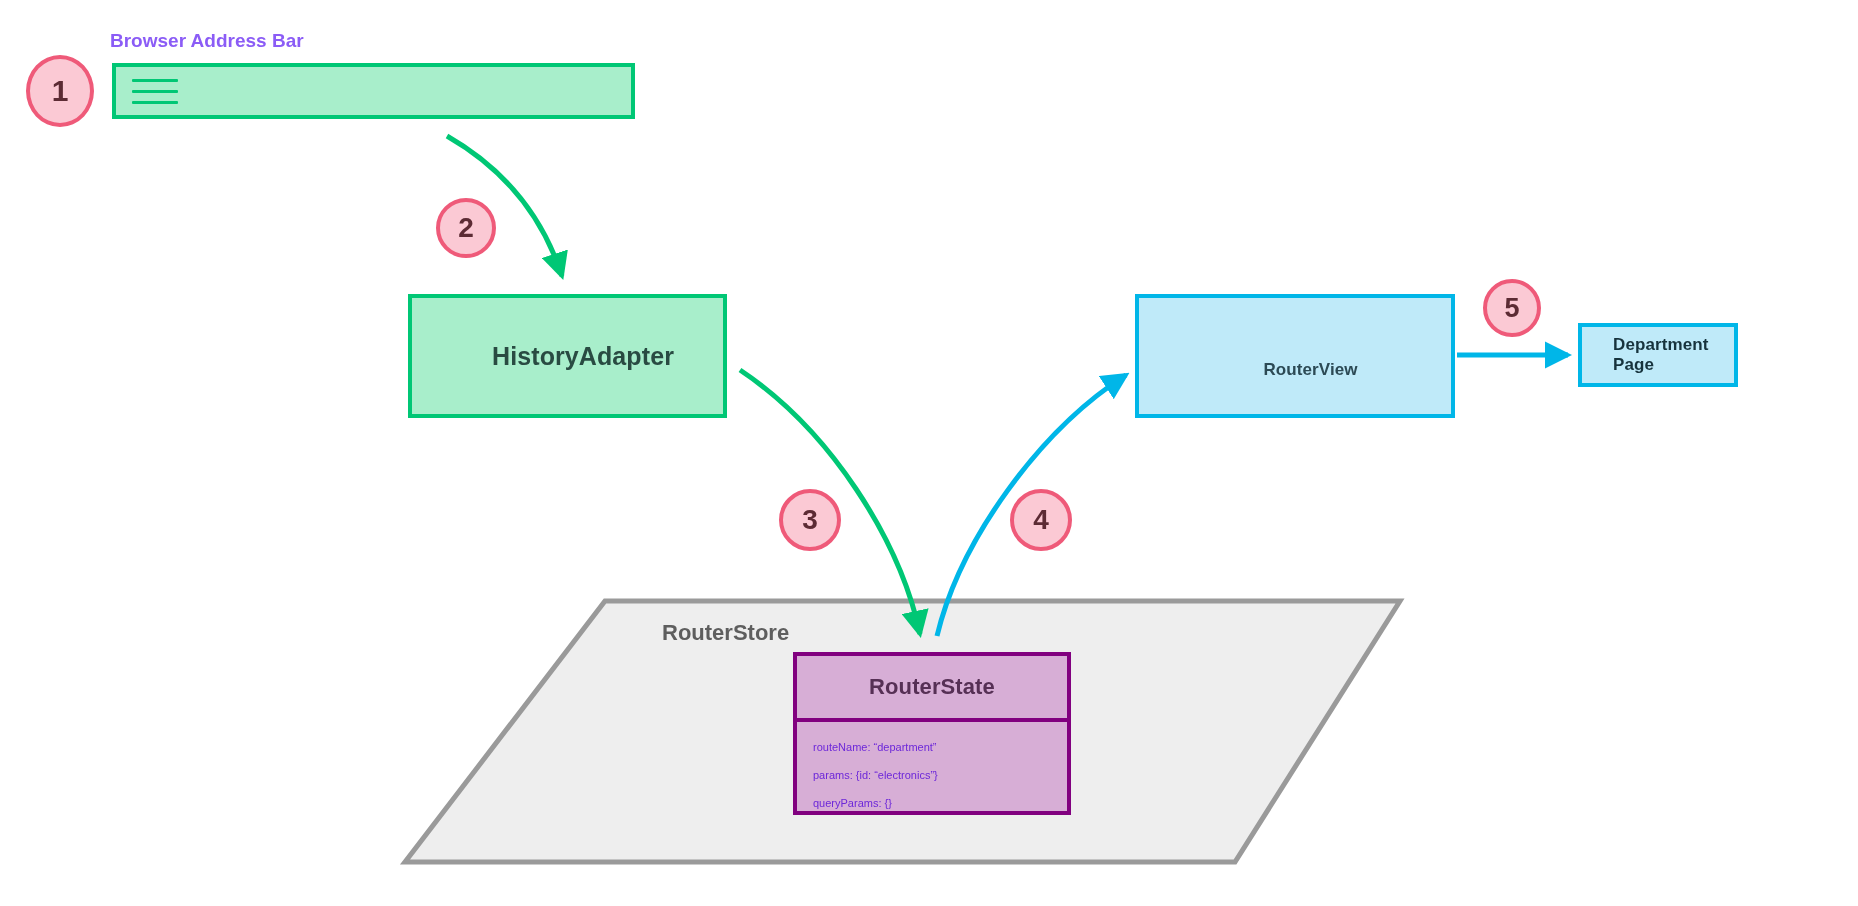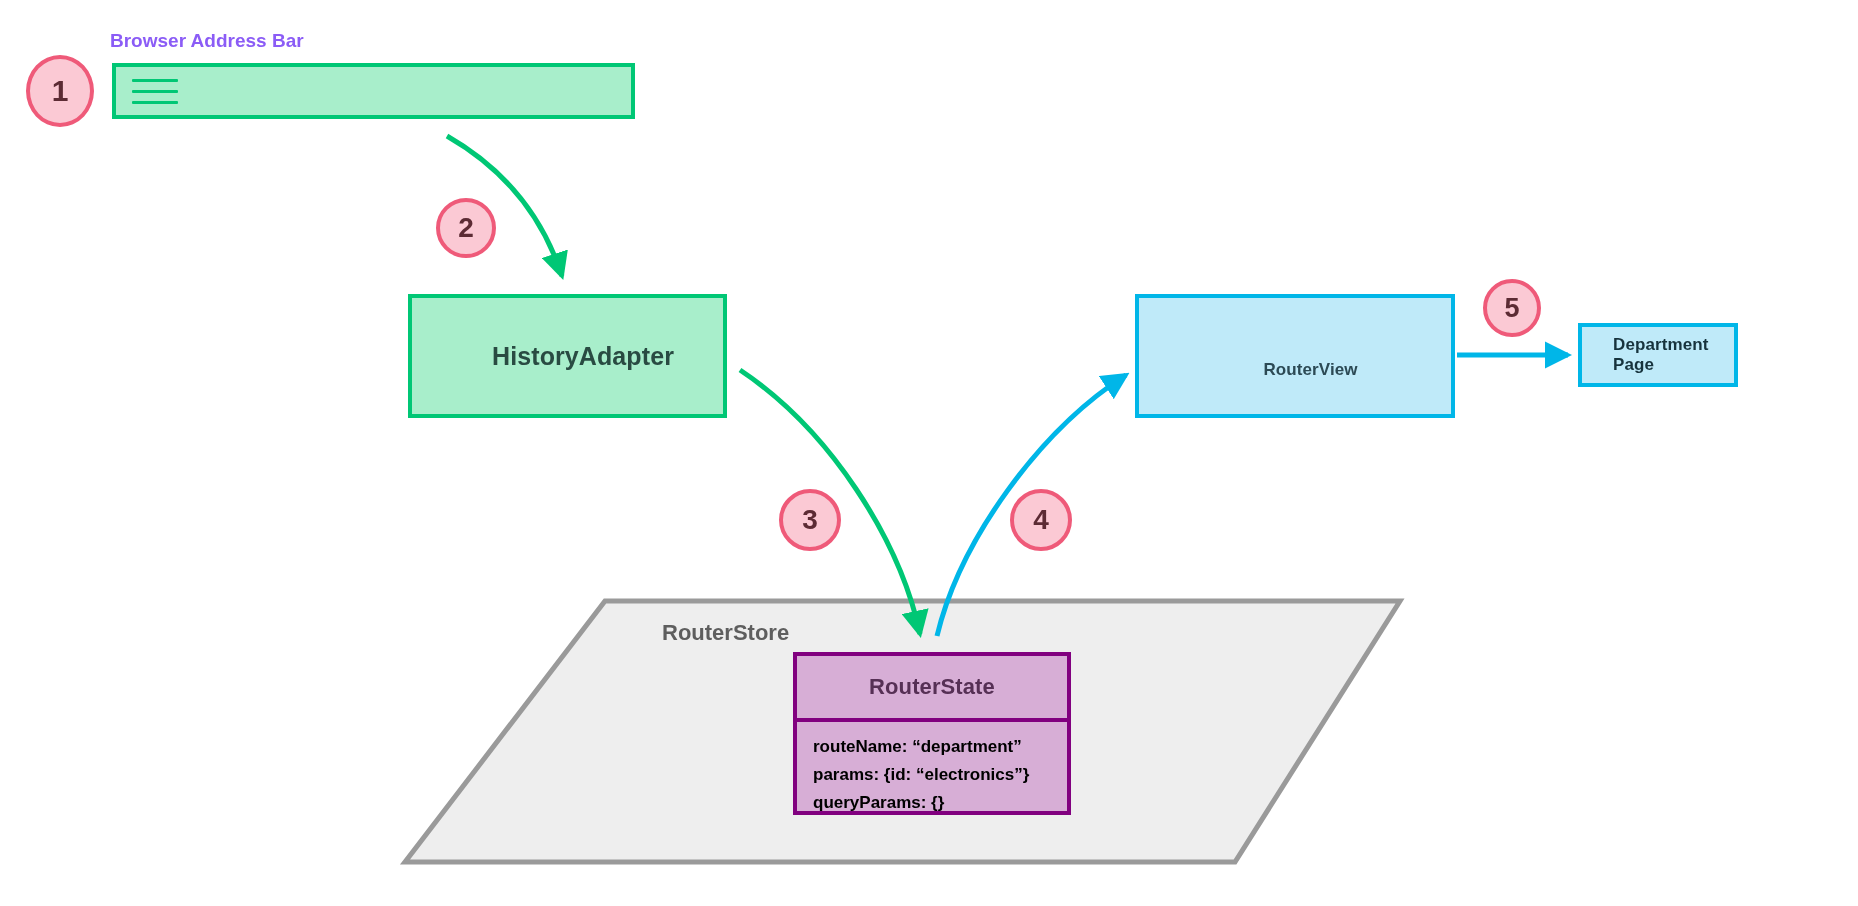--- a/index.html
+++ b/index.html
@@ -174,23 +174,23 @@
   }
   #router-state-header .node-label {
     font-size: 22px;
     color: #563055;
   }
   #router-state-body {
     padding: 11px 0 0 16px;
     box-sizing: border-box;
   }
   #router-state-body .prop {
-    font-size: 17px;
-    font-weight: bold;
-    color: #000000;
+    font-size: 11px;
+    font-weight: normal;
+    color: #6d28d9;
     line-height: 28px;
     white-space: nowrap;
   }
 </style>
 </head>
 <body>
 
 <div id="canvas">
 
   <svg id="edges" viewBox="0 0 1858 906">

